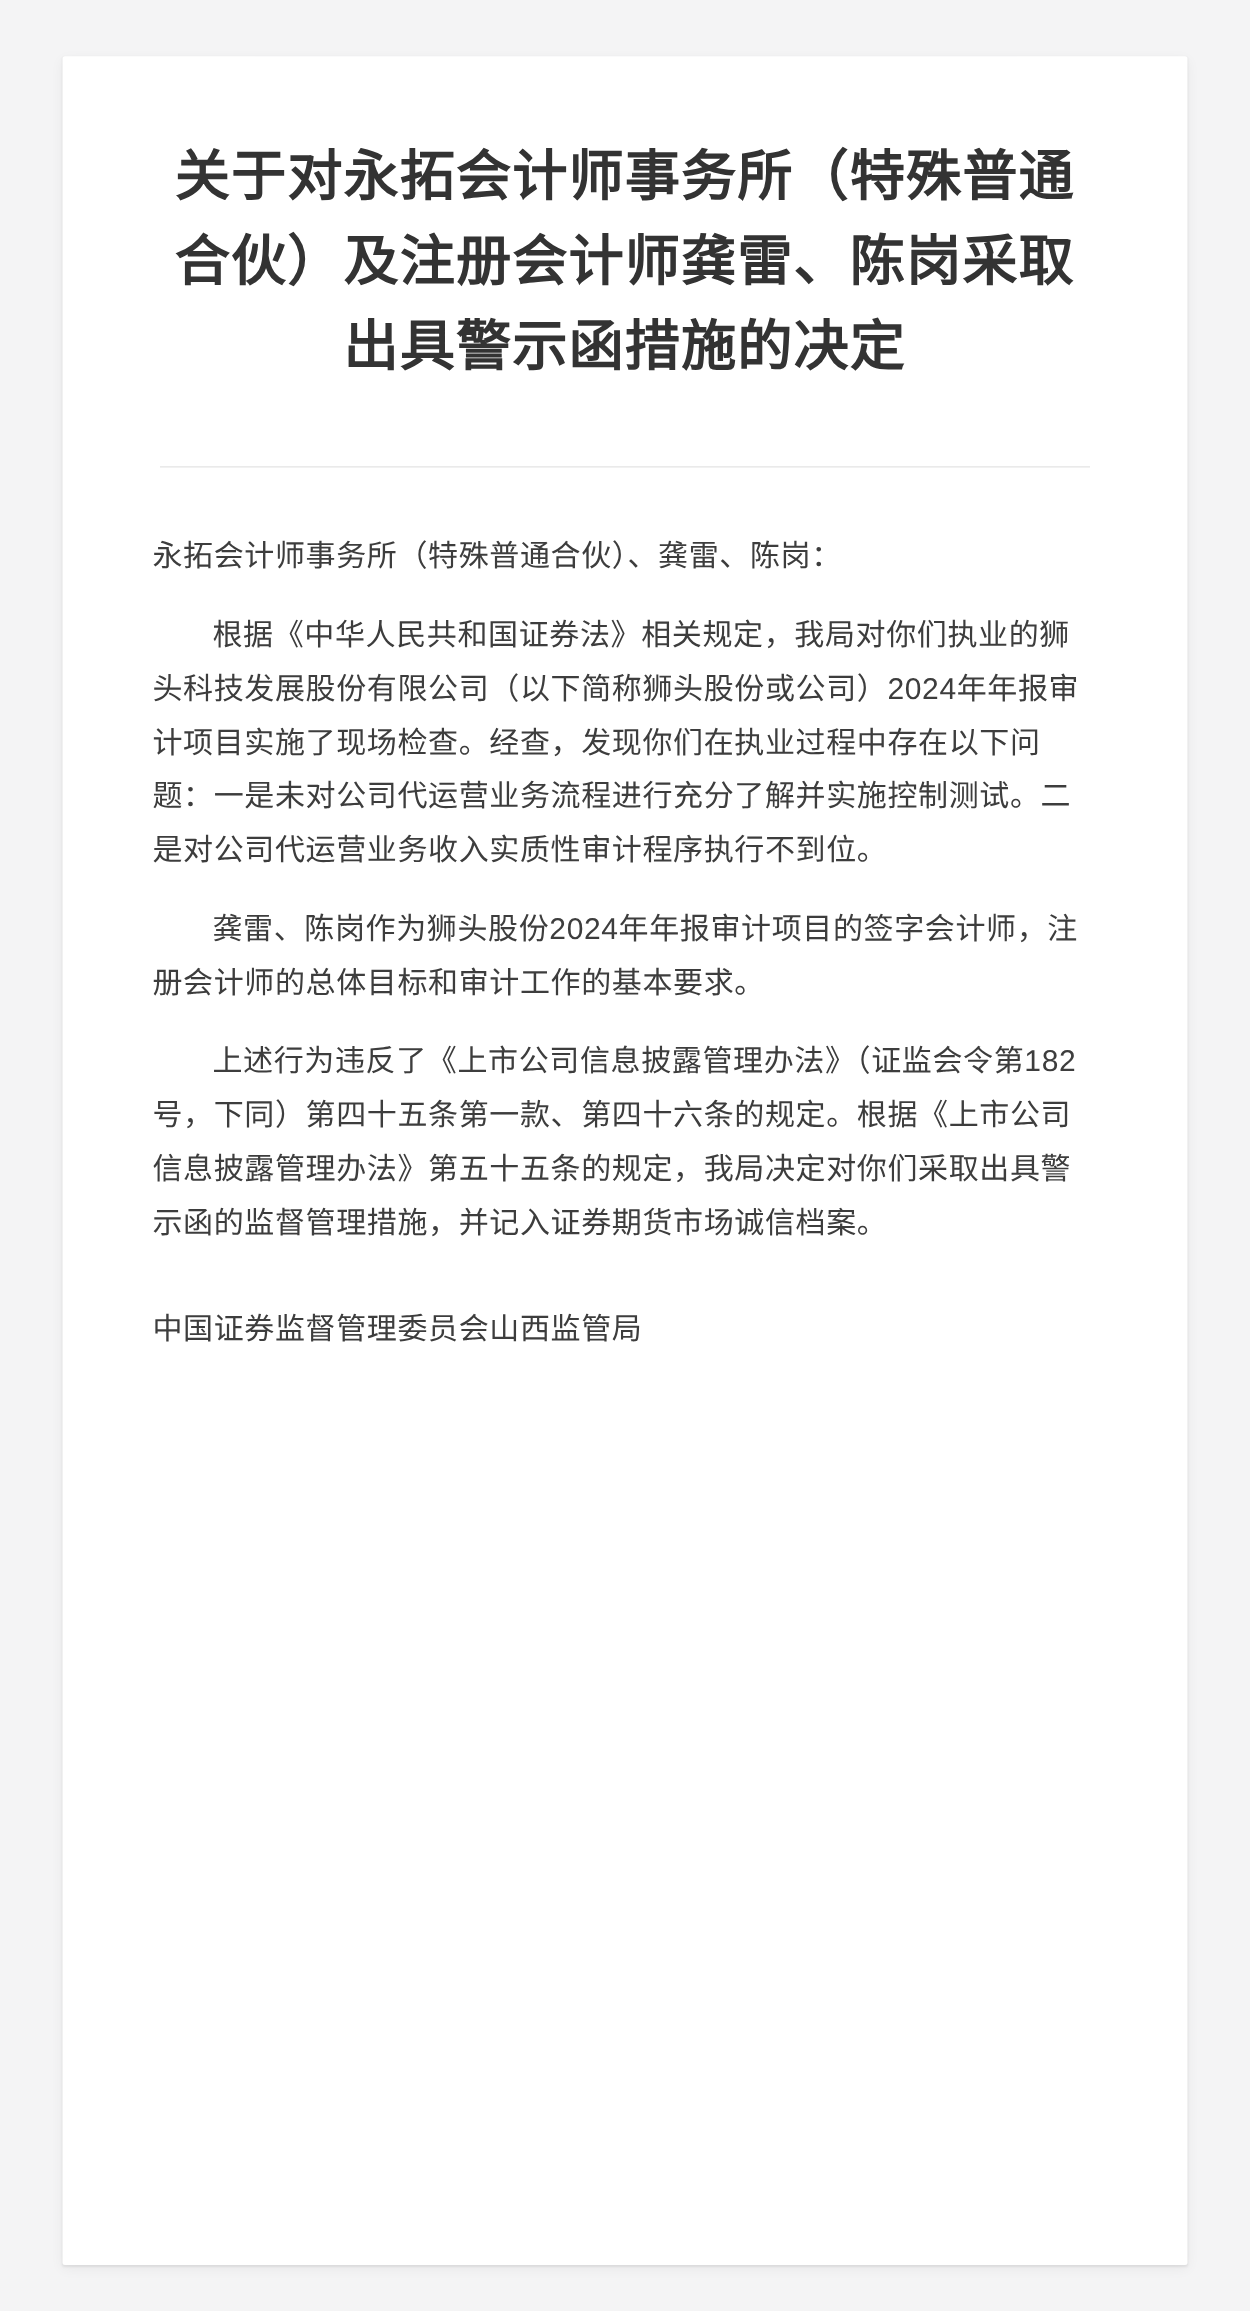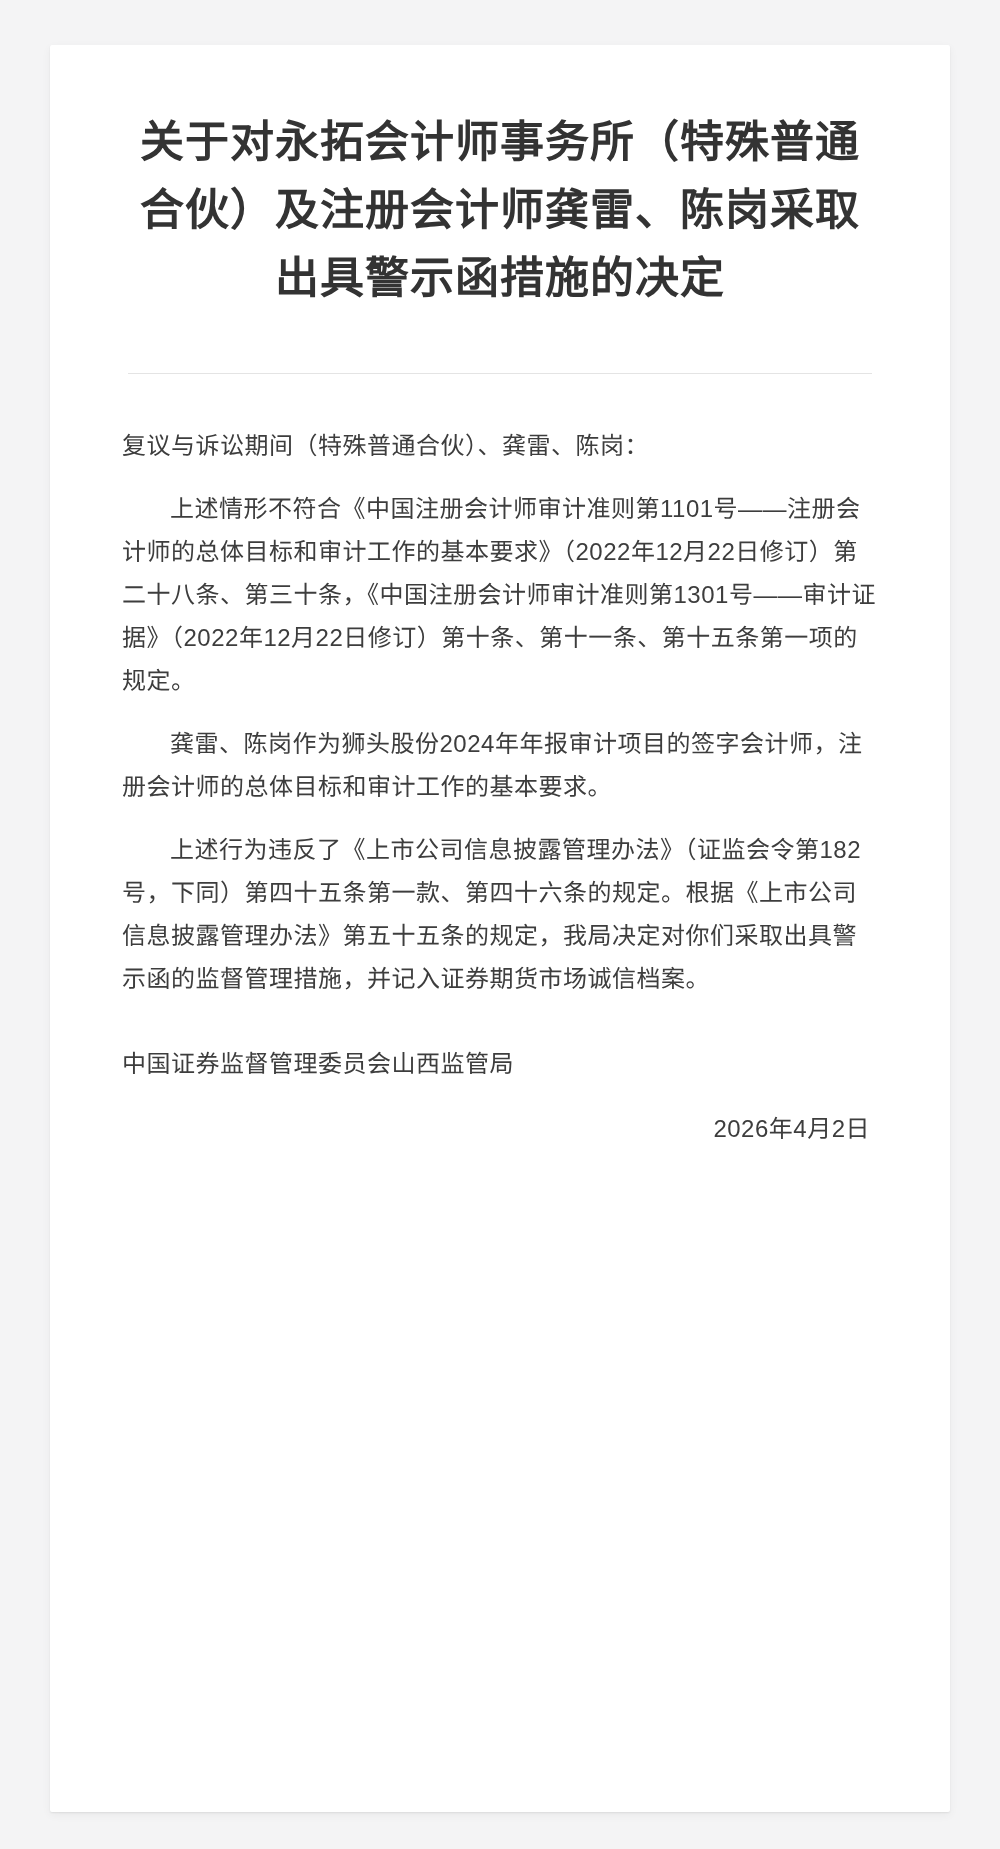--- a/index.html
+++ b/index.html
@@ -75,30 +75,29 @@
 
 <div class="page">
   <div class="card">
 
     <h1 class="doc-title">关于对永拓会计师事务所（特殊普通合伙）及注册会计师龚雷、陈岗采取出具警示函措施的决定</h1>
 
     <hr class="title-divider">
 
     <div class="doc-body">
 
-      <p class="first">复议与诉讼期间（特殊普通合伙）、龚雷、陈岗：</p>
+      <p class="first">永拓会计师事务所（特殊普通合伙）、龚雷、陈岗：</p>
 
+      <p class="indent">根据《中华人民共和国证券法》相关规定，我局对你们执业的狮头科技发展股份有限公司（以下简称狮头股份或公司）2024年年报审计项目实施了现场检查。经查，发现你们在执业过程中存在以下问题：一是未对公司代运营业务流程进行充分了解并实施控制测试。二是对公司代运营业务收入实质性审计程序执行不到位。</p>
 
-      <p class="indent">上述情形不符合《中国注册会计师审计准则第1101号——注册会计师的总体目标和审计工作的基本要求》（2022年12月22日修订）第二十八条、第三十条，《中国注册会计师审计准则第1301号——审计证据》（2022年12月22日修订）第十条、第十一条、第十五条第一项的规定。</p>
 
       <p class="indent">龚雷、陈岗作为狮头股份2024年年报审计项目的签字会计师，注册会计师的总体目标和审计工作的基本要求。</p>
 
       <p class="indent">上述行为违反了《上市公司信息披露管理办法》（证监会令第182号，下同）第四十五条第一款、第四十六条的规定。根据《上市公司信息披露管理办法》第五十五条的规定，我局决定对你们采取出具警示函的监督管理措施，并记入证券期货市场诚信档案。</p>
 
 
 
       <p class="signature">中国证券监督管理委员会山西监管局</p>
 
-      <p class="date">2026年4月2日</p>
 
     </div>
   </div>
 </div>
 
 </body></html>

